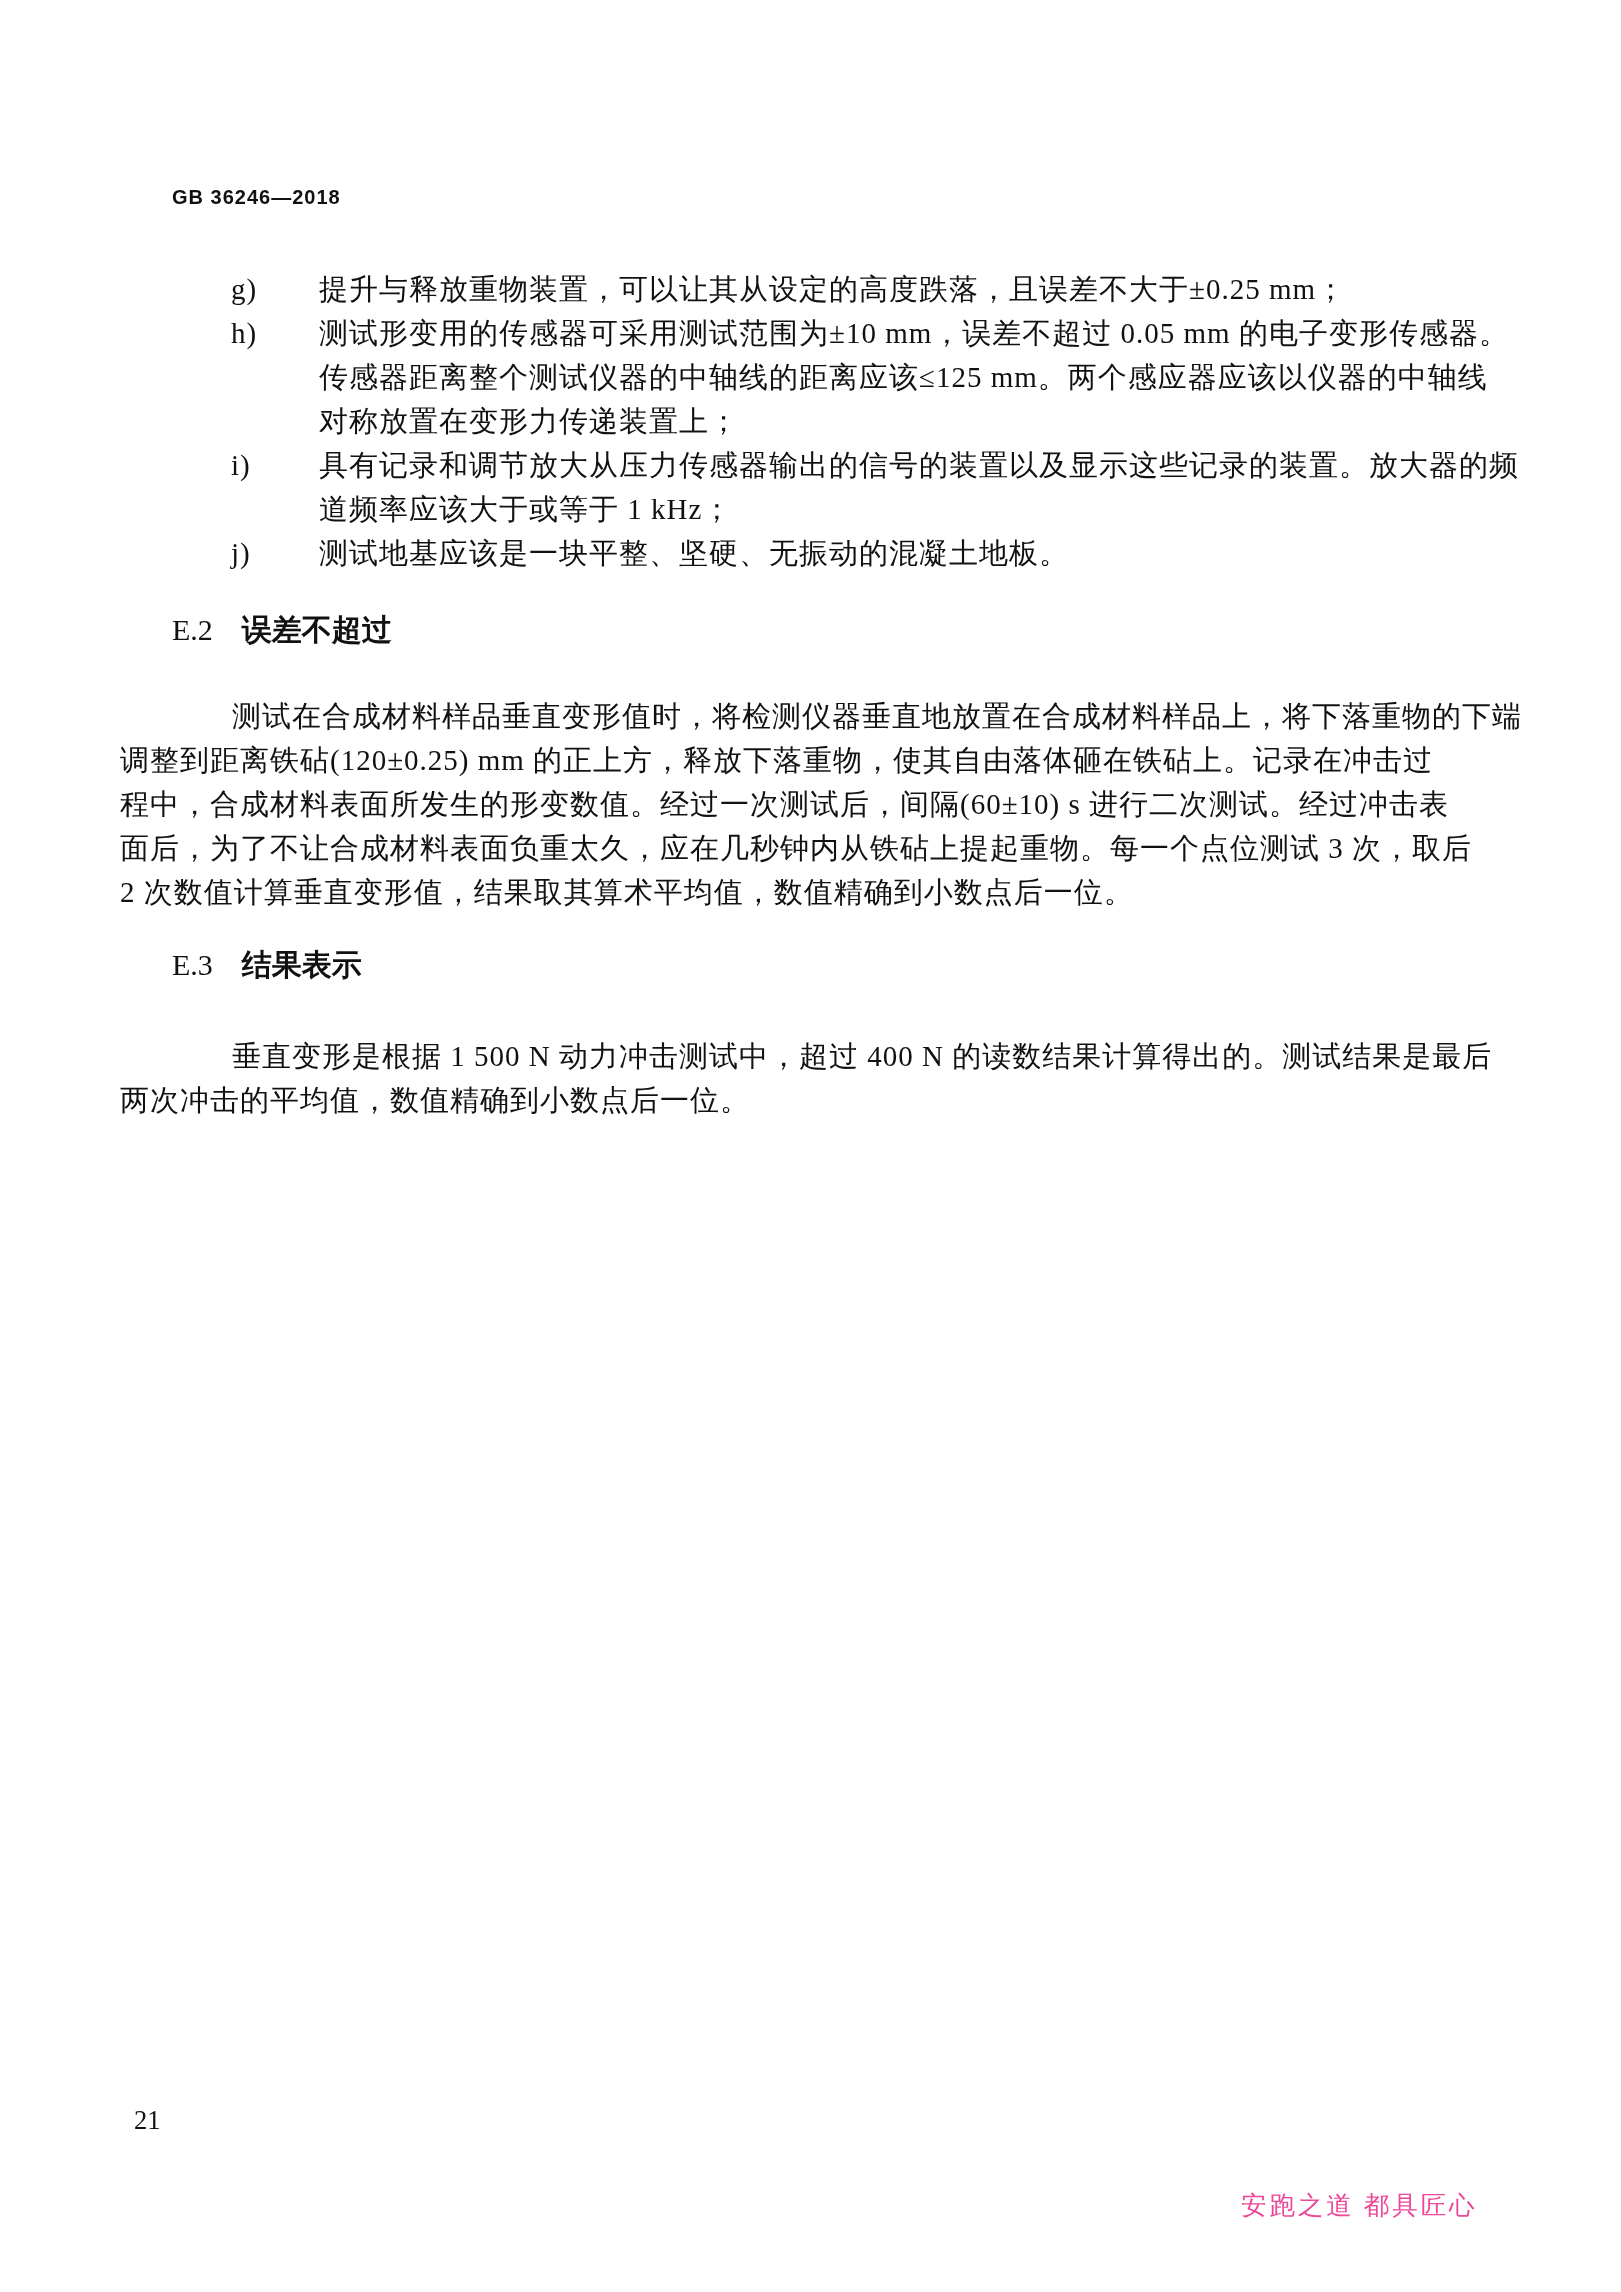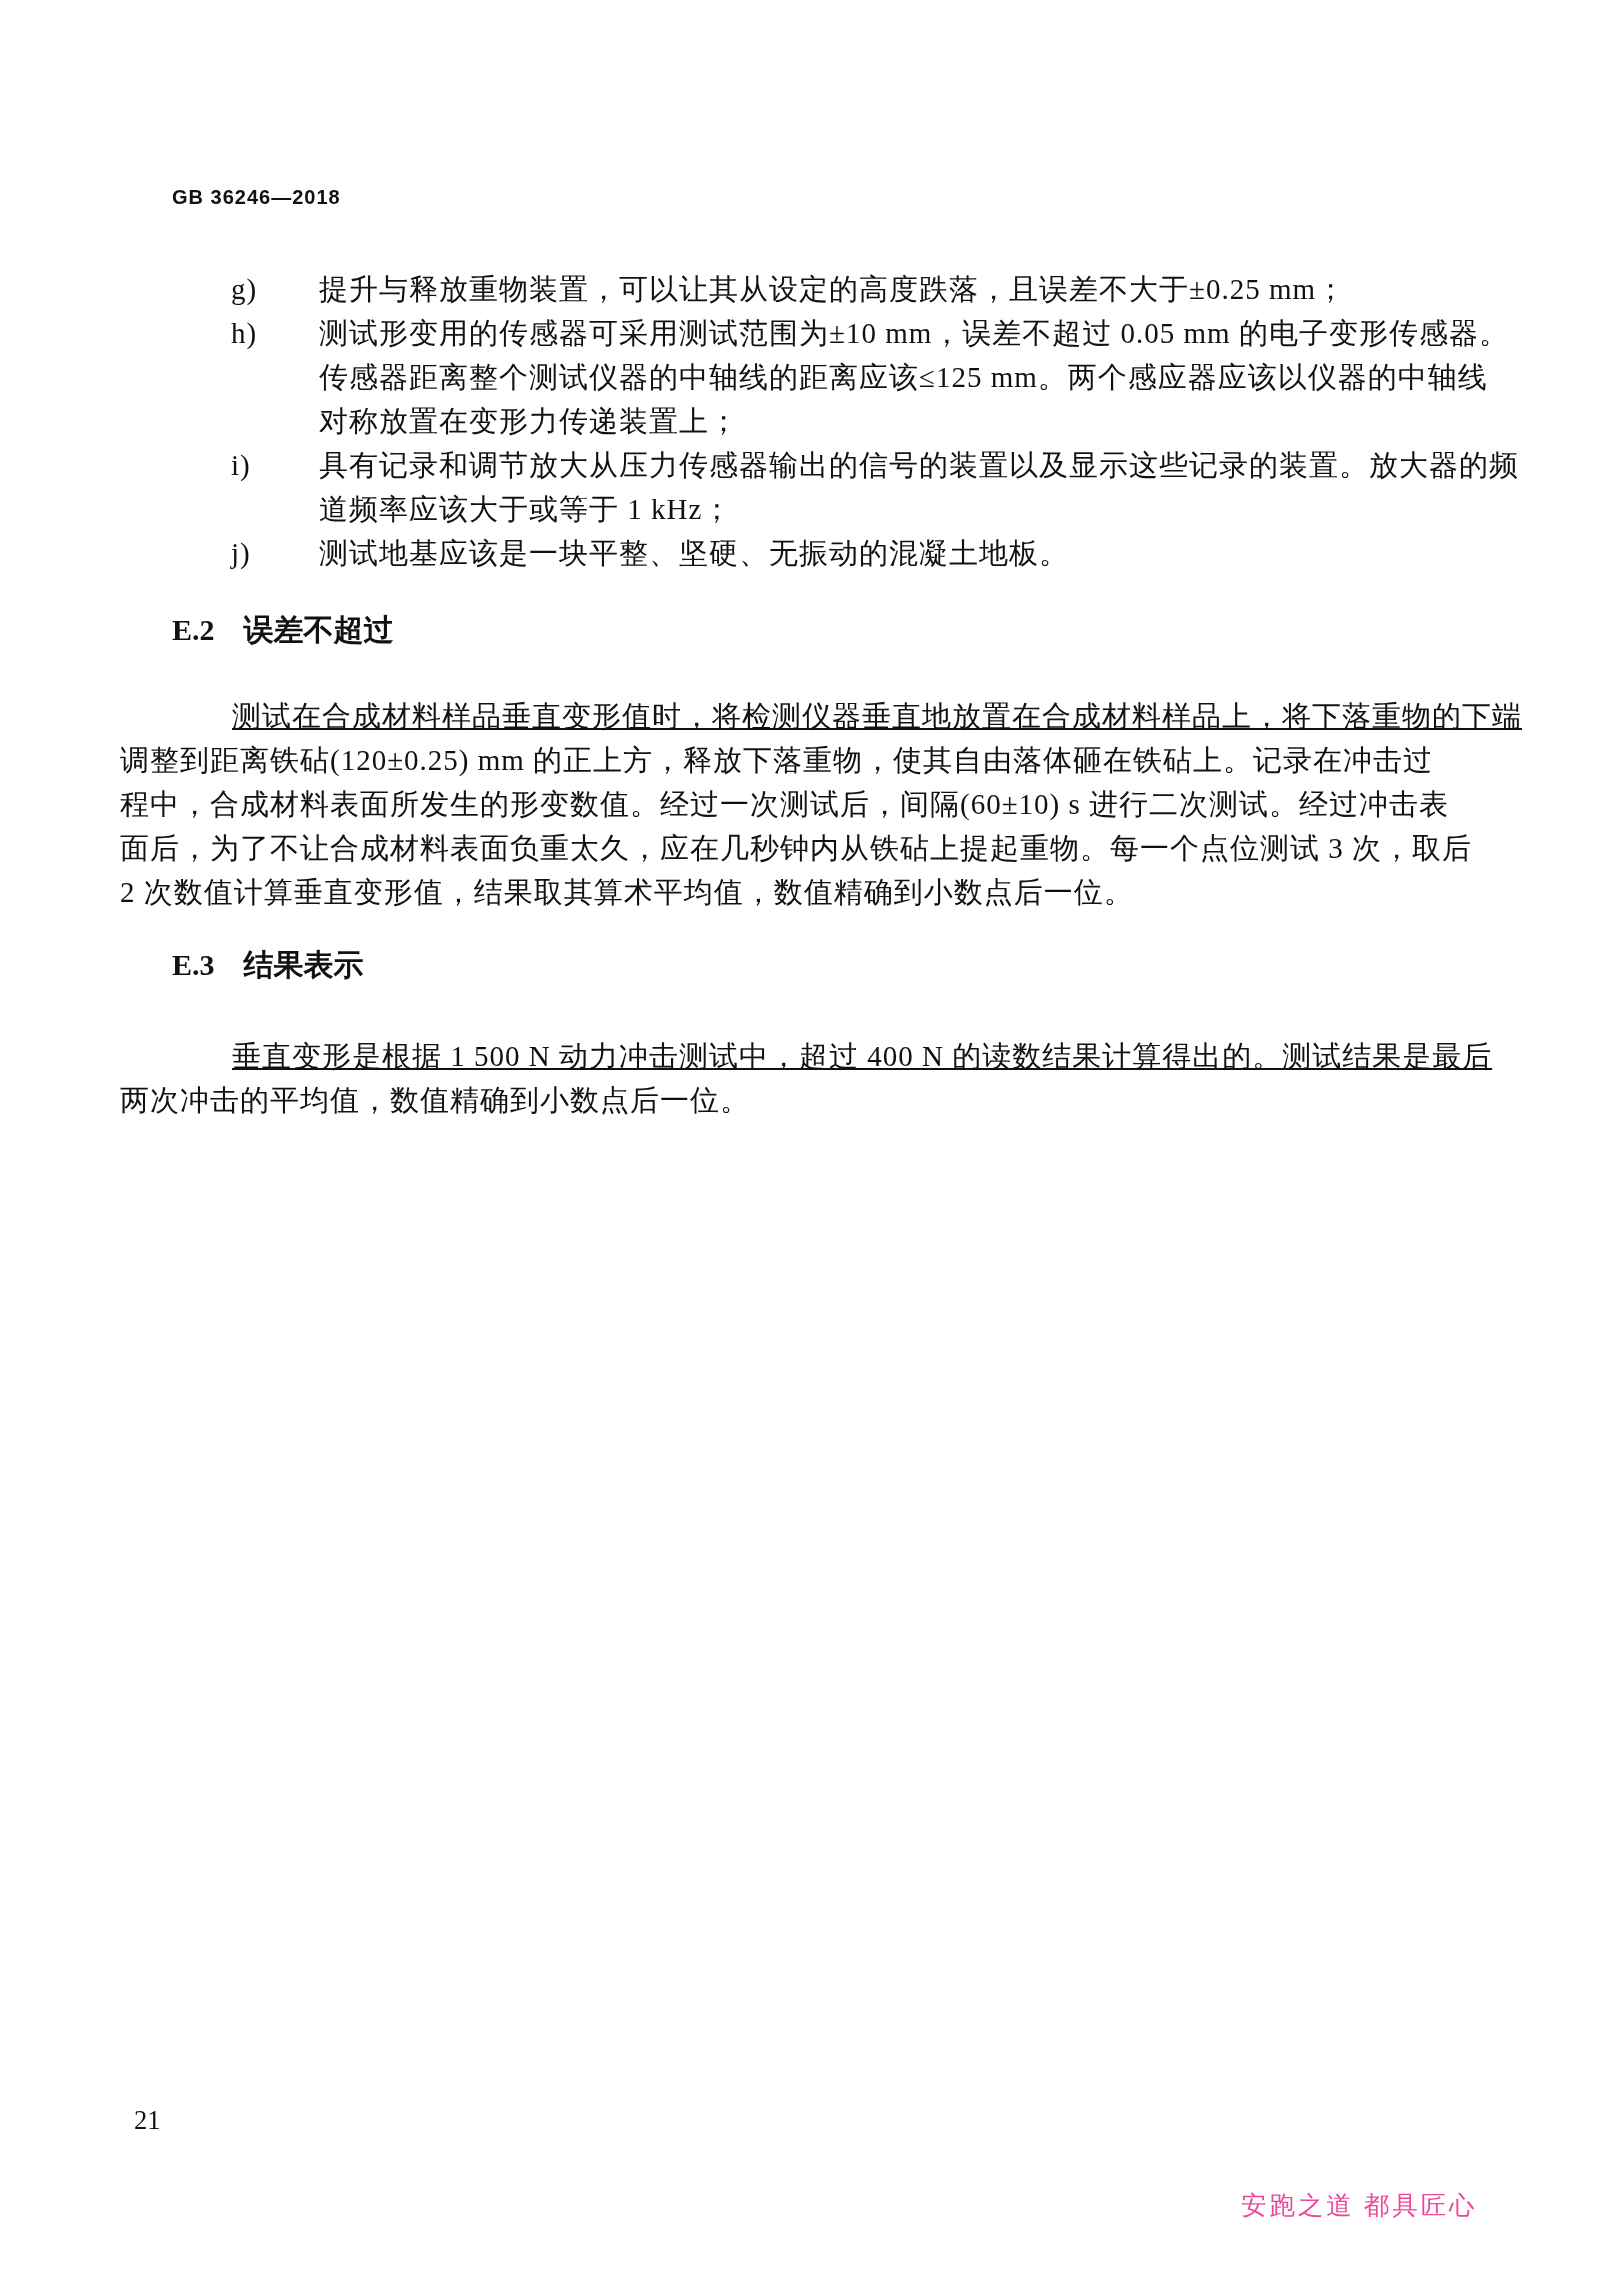--- a/index.html
+++ b/index.html
@@ -60,41 +60,40 @@
   .sec-heading {
     position: absolute;
     left: 172px;
     font-family: "Liberation Sans", "DejaVu Sans", sans-serif;
     font-weight: bold;
     font-size: 30px;
     white-space: nowrap;
   }
   .sec-heading .sec-num {
     font-family: "Liberation Serif", "DejaVu Serif", serif;
-    font-weight: bold;
+    font-weight: normal;
     margin-right: 29px;
     margin-top: 18px;
   }
   .heading-e2 { top: 610px; }
   .heading-e3 { top: 945px; }
 
   
   .para {
     position: absolute;
     left: 120px;
     width: 1397px;
     font-size: 29px;
     line-height: 44px;
     letter-spacing: 1px;
   }
   .para-e2 { top: 694px; }
   .para-e3 { top: 1034px; }
   .para .tline.indent {
     padding-left: 112px;
-    text-decoration: underline;
   }
 
   
   .page-number {
     position: absolute;
     left: 134px;
     top: 2105px;
     font-size: 26.5px;
   }
   .watermark {

